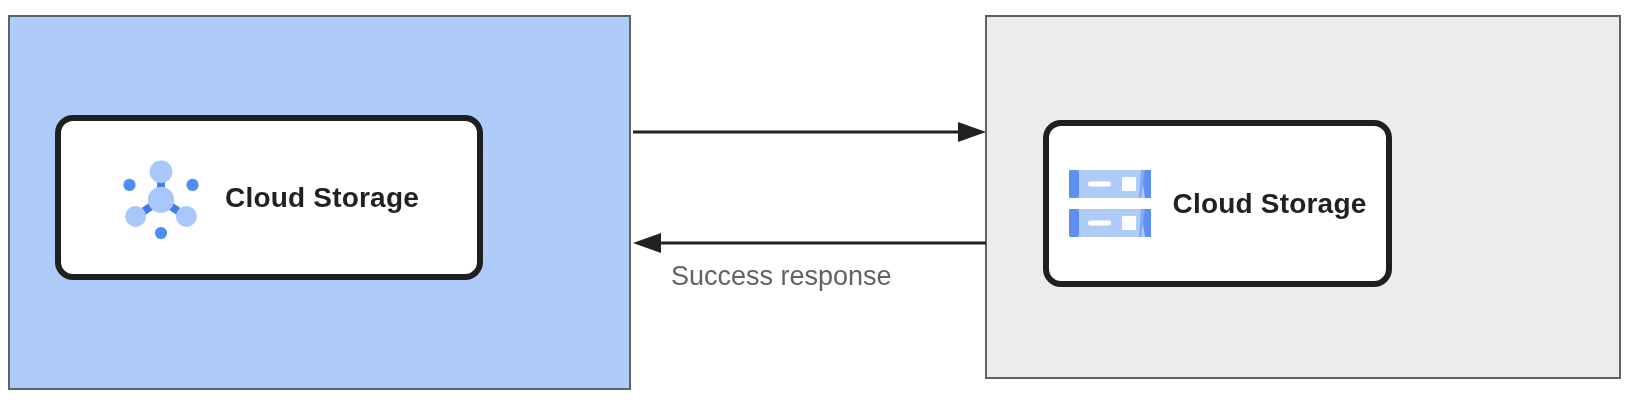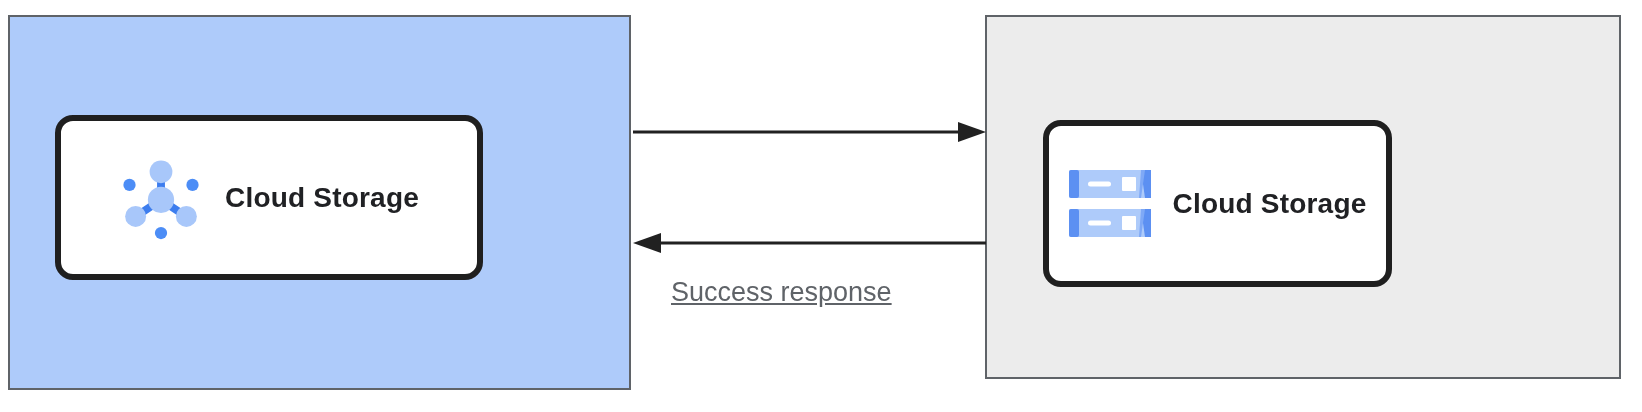--- a/index.html
+++ b/index.html
@@ -67,21 +67,21 @@
   }
   .arrow-label {
     position: absolute;
     color: #5F6368;
     font-size: 27px;
     line-height: 31px;
     font-weight: 400;
     white-space: nowrap;
   }
   .arrow-label-top { left: 666px; top: 81px; }
-  .arrow-label-bottom { left: 671px; top: 277px; text-decoration: underline; }
+  .arrow-label-bottom { left: 671px; top: 261px; }
 </style>
 </head>
 <body>
 
 <div class="canvas">
 
   <div class="zone zone-left">
     <div class="card card-left">
       <svg class="icon" width="84" height="84" viewBox="0 0 96 96" aria-hidden="true">
         <g stroke="#3D7DEE" stroke-width="9">

